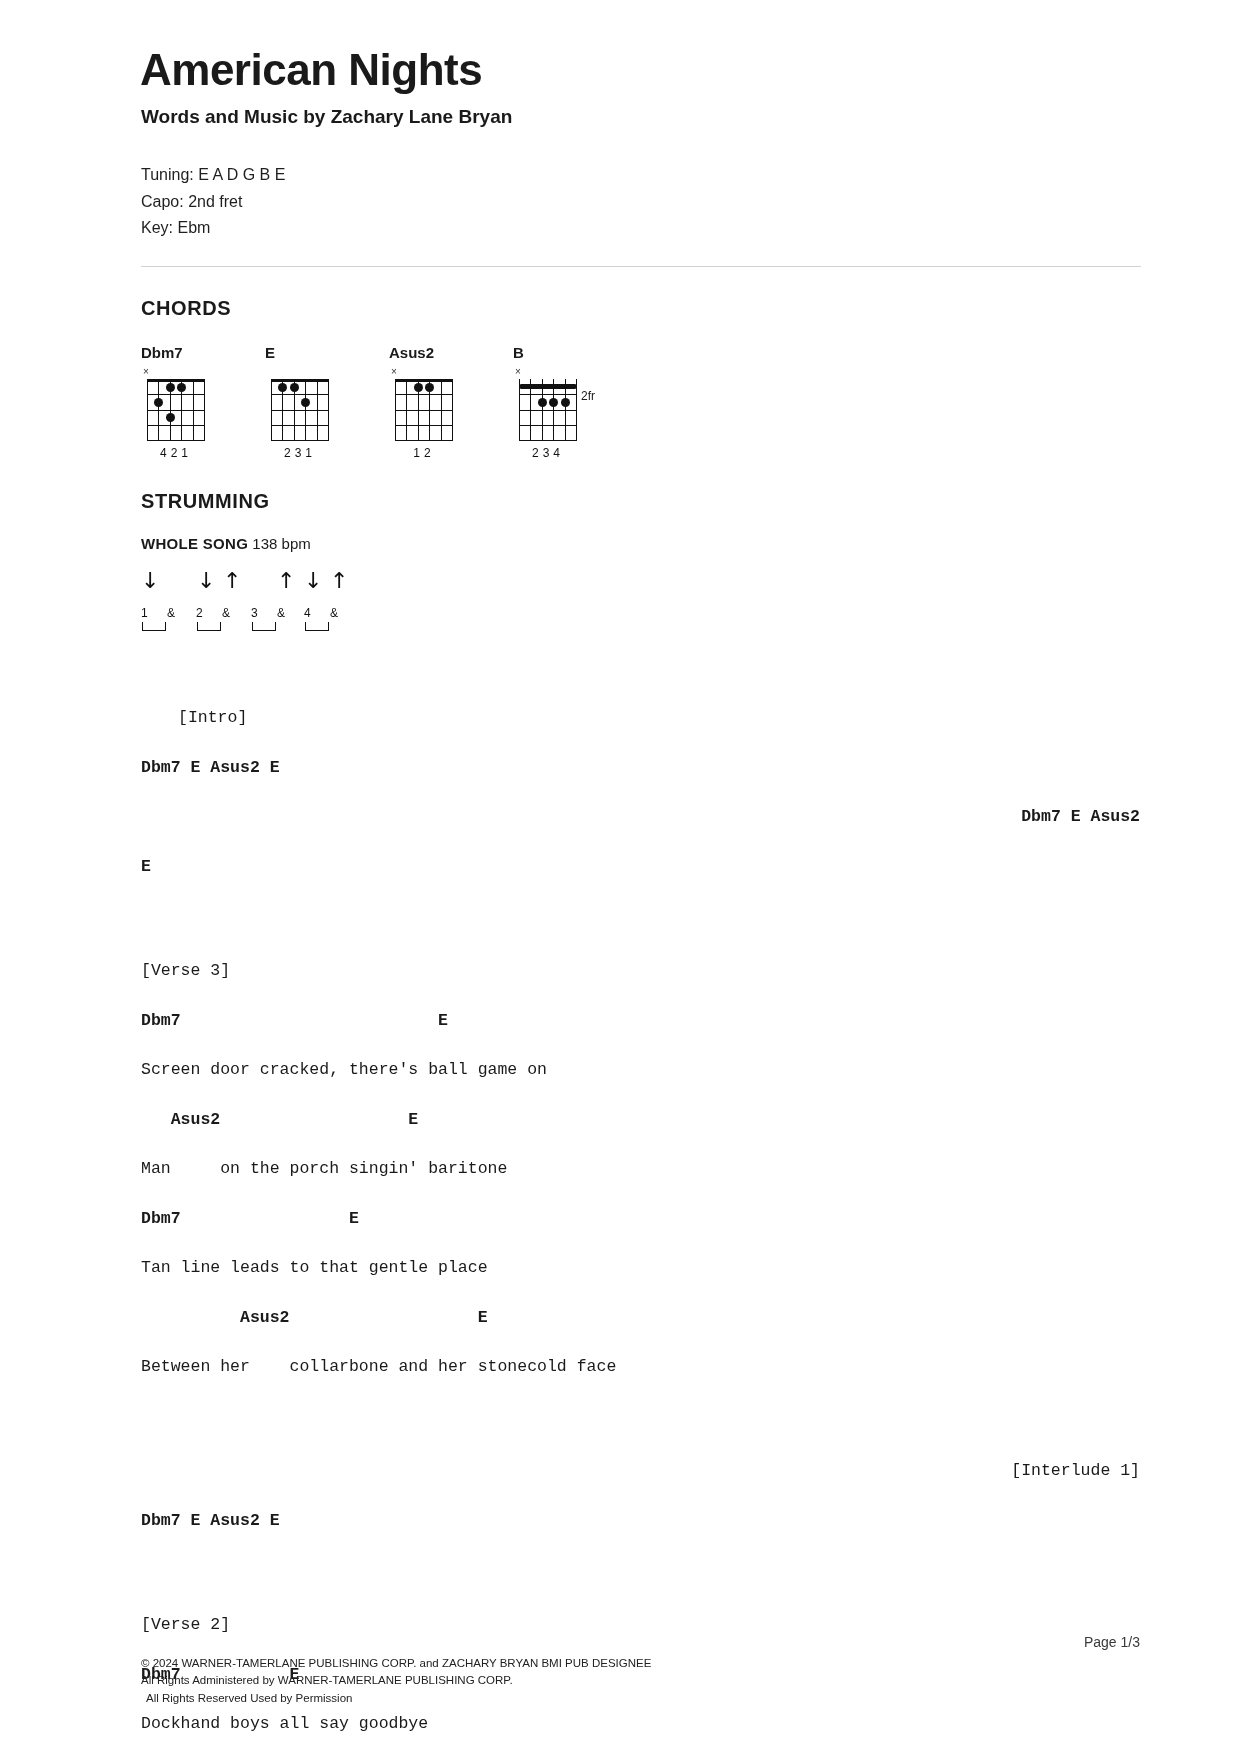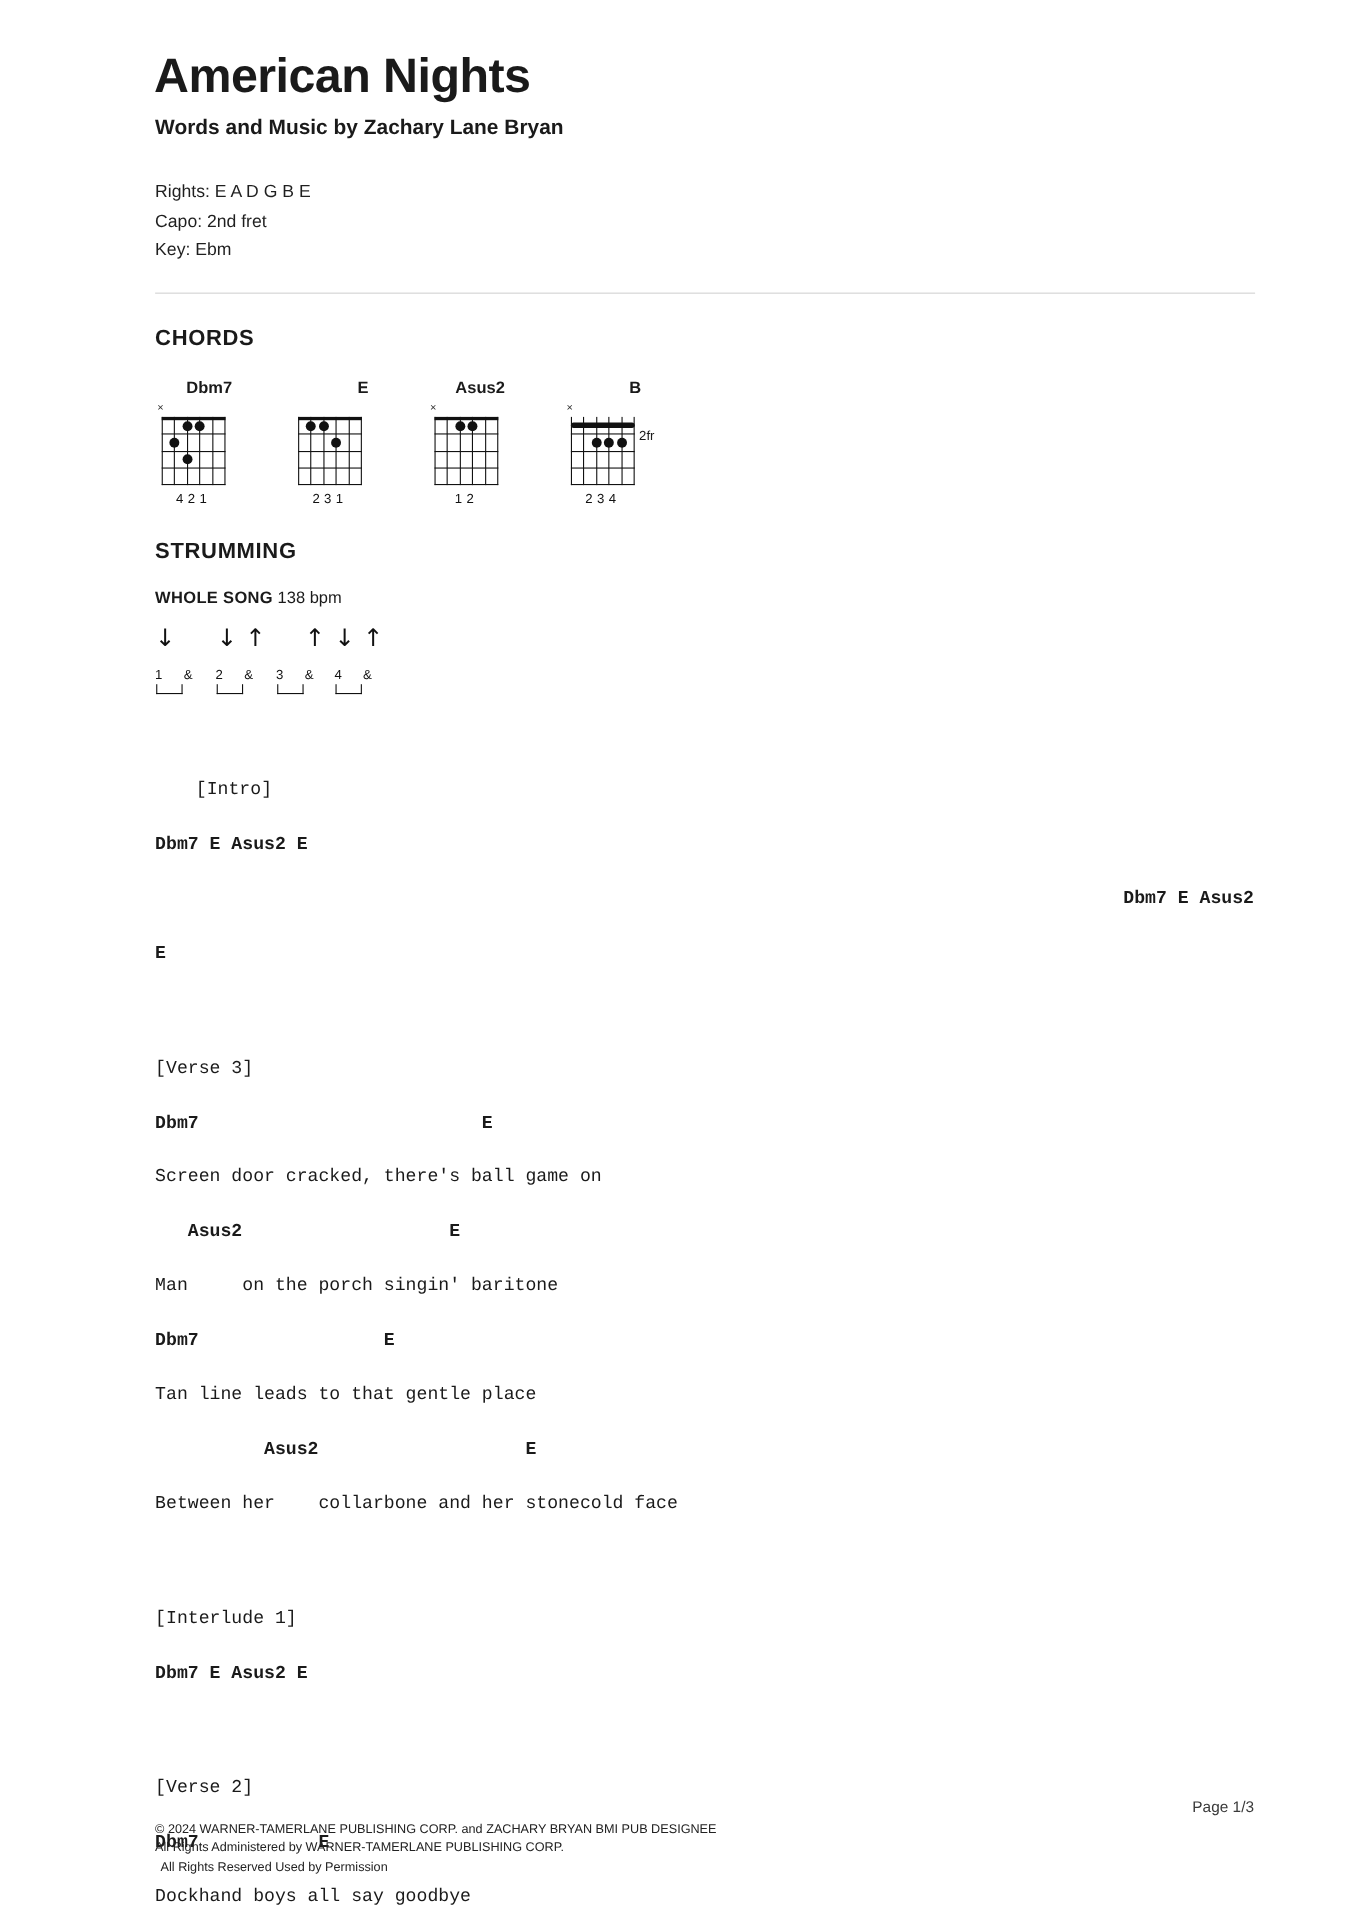--- a/index.html
+++ b/index.html
@@ -63,21 +63,21 @@
     display: flex;
     gap: 54px;
   }
   .chord {
     width: 70px;
     position: relative;
   }
   .chord-name {
     font-size: 15px;
     font-weight: bold;
-    text-align: right;
+    text-align: left;
     margin-bottom: 6px;
     white-space: nowrap;
   }
   .chord-mutes {
     height: 10px;
     font-size: 10px;
     line-height: 10px;
     color: #333;
     position: relative;
   }
@@ -211,21 +211,21 @@
 </style>
 </head>
 <body>
 
 <div class="page">
 
   <h1 class="title">American Nights</h1>
   <div class="subtitle">Words and Music by Zachary Lane Bryan</div>
 
   <div class="meta">
-    <div>Rights: E A D G B E</div>
+    <div>Tuning: E A D G B E</div>
     <div>Capo: 2nd fret</div>
     <div>Key: Ebm</div>
   </div>
 
   <div class="divider"></div>
 
   <div class="section-heading">CHORDS</div>
 
   <div class="chords-row">
 
@@ -367,21 +367,21 @@
 <span class="sect" style="display: block;">[Verse 3]</span>
 <span class="chordline" style="display: block;">Dbm7                          E</span>
 <span style="display: block;">Screen door cracked, there's ball game on</span>
 <span class="chordline" style="display: block;">   Asus2                   E</span>
 <span style="display: block;">Man     on the porch singin' baritone</span>
 <span class="chordline" style="display: block;">Dbm7                 E</span>
 <span style="display: block;">Tan line leads to that gentle place</span>
 <span class="chordline" style="display: block;">          Asus2                   E</span>
 <span style="display: block;">Between her    collarbone and her stonecold face</span>
 <span class="blank" style="display: block;"></span>
-<span class="sect" style="display: block;">[Interlude 1]</span>
+<span class="sect" style="display: block; text-align: right;">[Interlude 1]</span>
 <span class="chordline" style="display: block;">Dbm7 E Asus2 E</span>
 <span class="blank" style="display: block;"></span>
 <span class="sect" style="display: block;">[Verse 2]</span>
 <span class="chordline" style="display: block;">Dbm7           E</span>
 <span style="display: block;">Dockhand boys all say goodbye</span>
 
 
 
 
 

